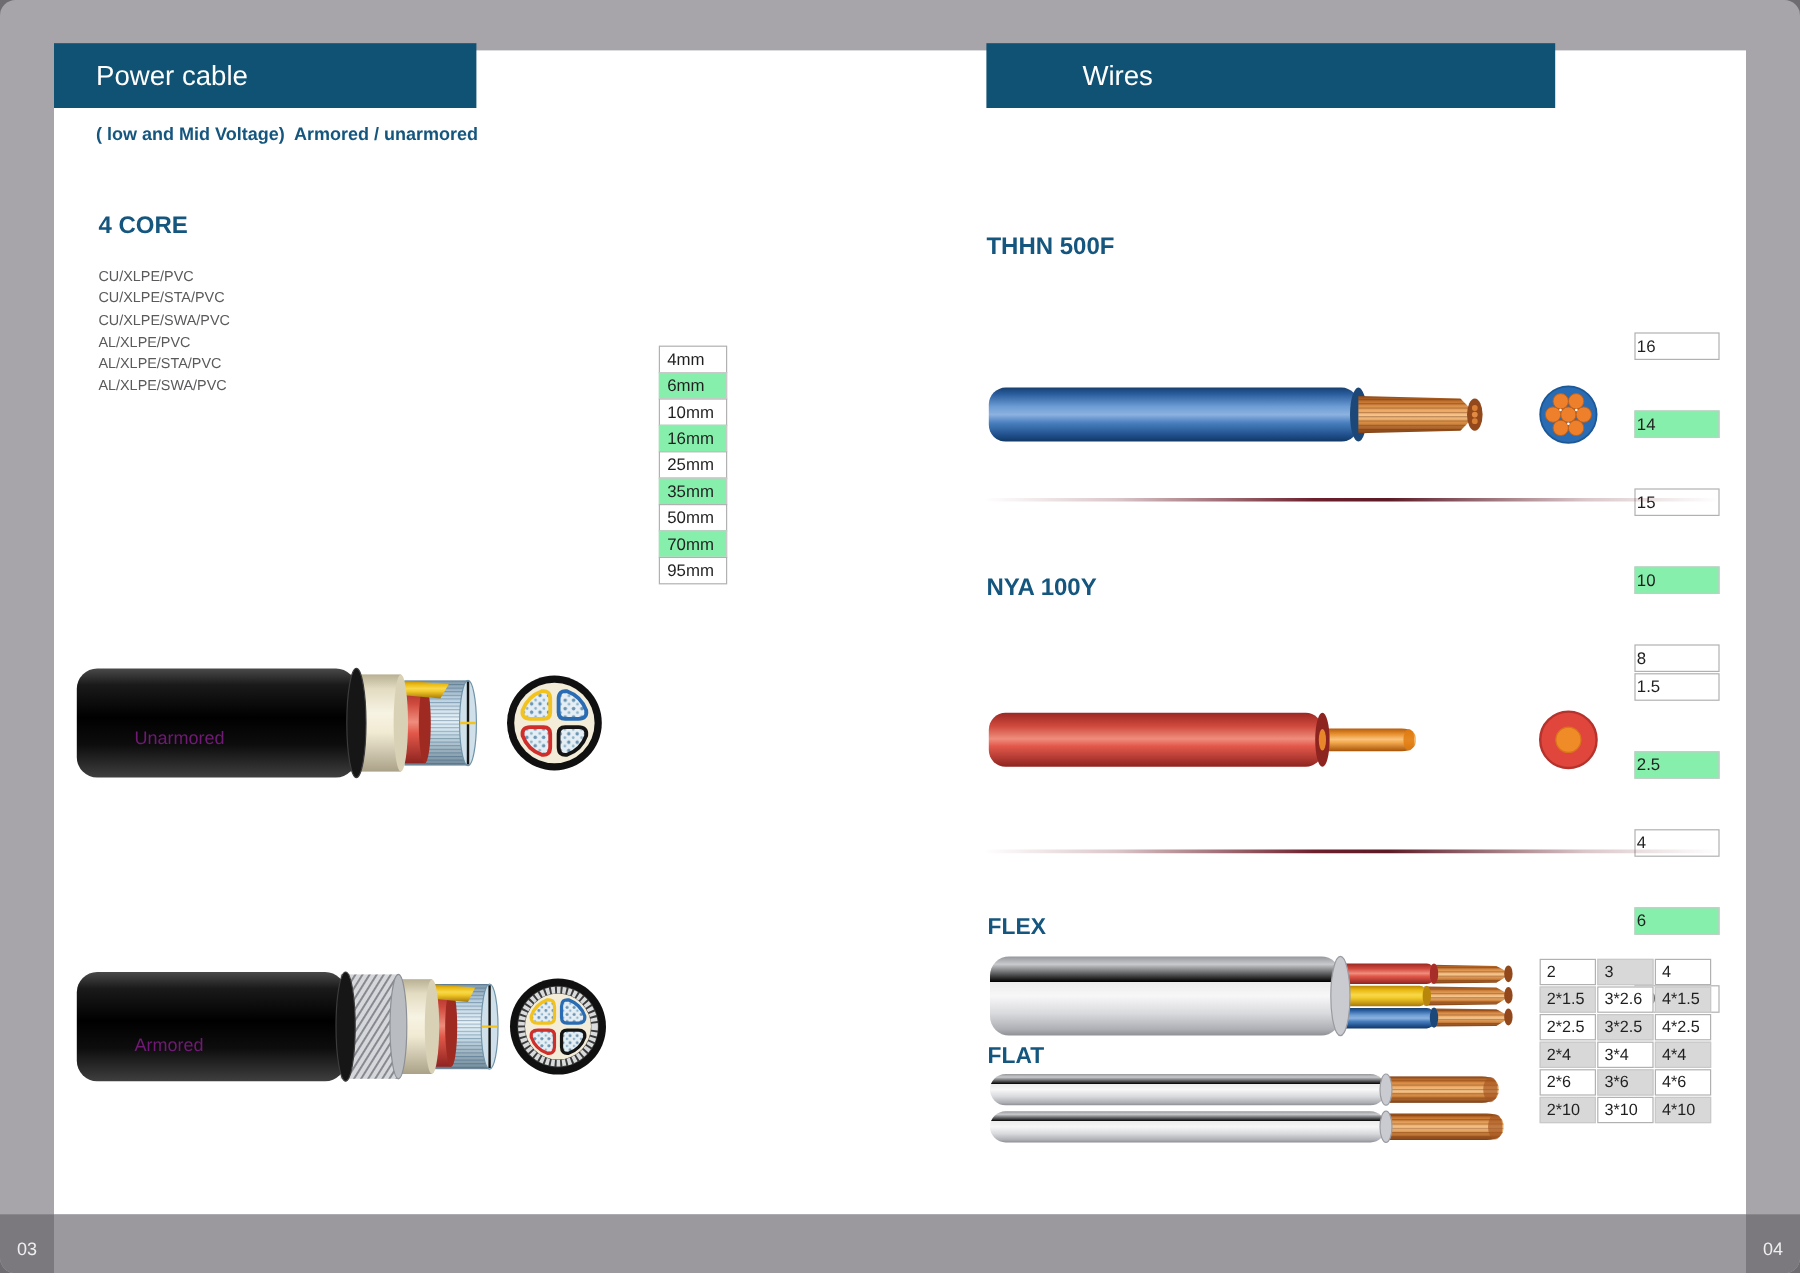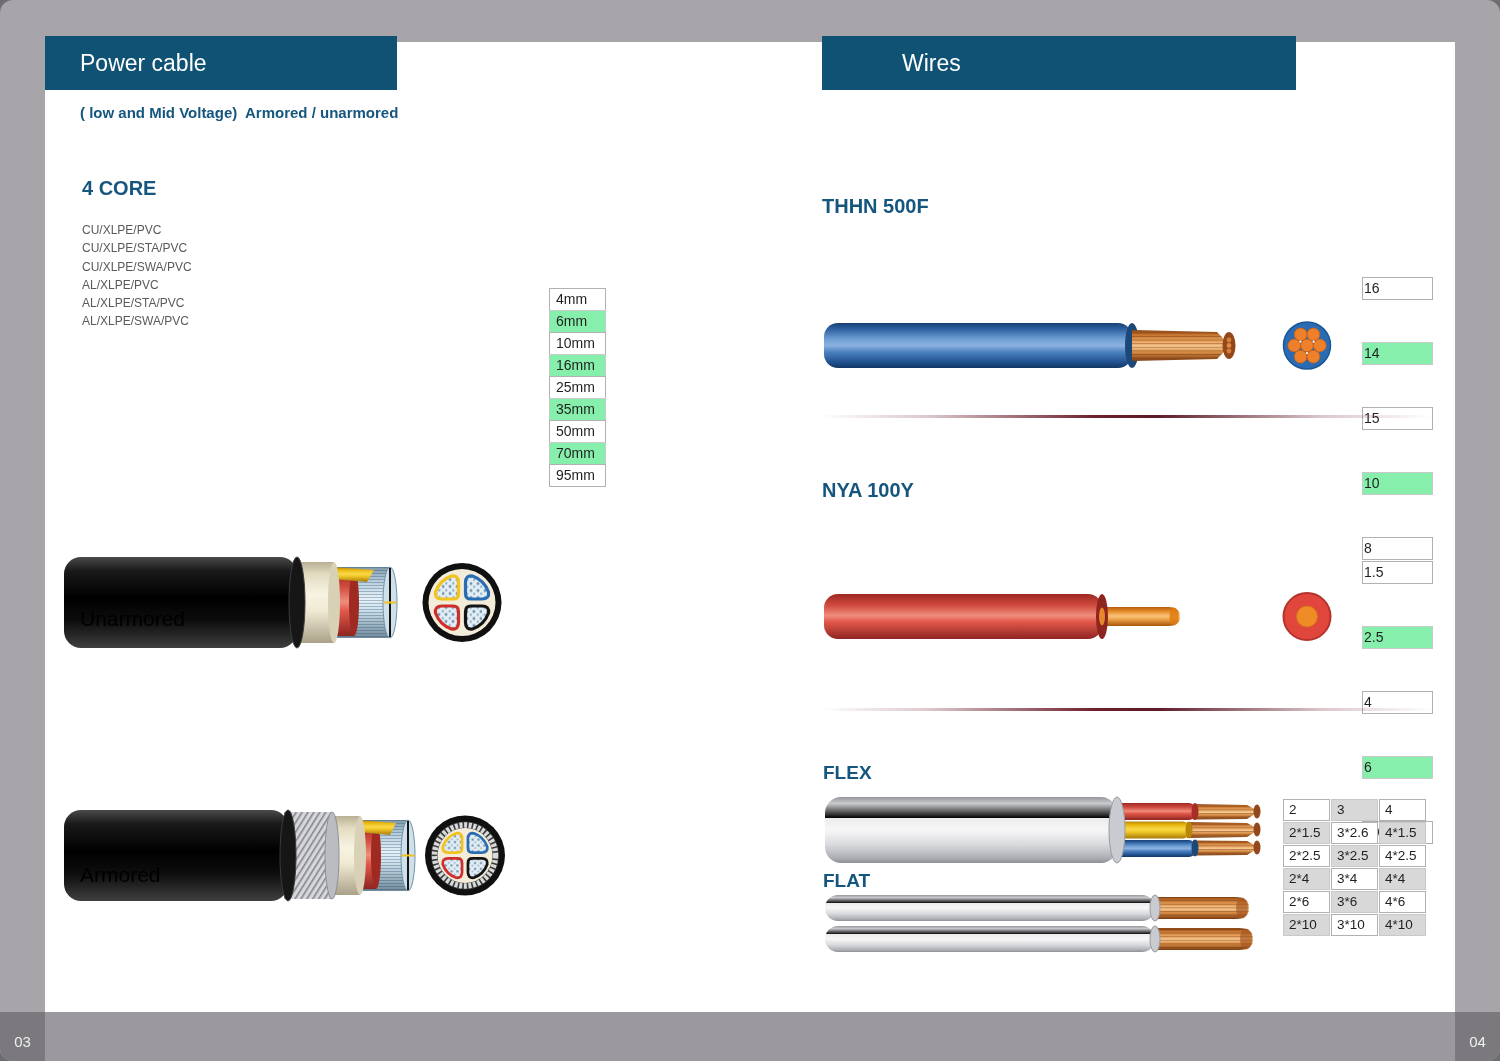--- a/index.html
+++ b/index.html
@@ -24,21 +24,21 @@
   .grid{position:absolute;left:1283px;top:799px;display:grid;
         grid-template-columns:repeat(3,47px);grid-auto-rows:22px;gap:1px;}
   .gcell{box-sizing:border-box;border:1px solid #b1b1b1;background:#fff;font-size:13.5px;
          line-height:19px;color:#1f1f1f;padding-left:5px;}
   .gcell.alt{background:#d8d8d8;border-color:#c9c9c9;}
   .sep{position:absolute;left:820px;width:612px;height:3px;border-radius:2px;
        background:linear-gradient(90deg,rgba(109,31,44,0) 0%,rgba(109,31,44,.25) 18%,#6d1f2c 45%,#5c1a26 55%,rgba(109,31,44,.25) 82%,rgba(109,31,44,0) 100%);}
   .footer-band{position:absolute;left:0;top:1012px;width:1500px;height:49px;background:#9b999e;}
   .page-num{position:absolute;top:1012px;width:45px;height:58px;background:#7b797e;color:#efefef;
             font-size:15px;display:flex;align-items:center;justify-content:center;}
-  .cable-label{position:absolute;color:#000000;font-size:21px;}
+  .cable-label{position:absolute;color:#701a75;font-size:15px;margin-left:32px;}
   .title{position:absolute;font-size:20px;}
   svg{display:block;}
 </style>
 </head>
 <body>
 
 <div class="canvas">
 
   <svg width="0" height="0" style="position:absolute" aria-hidden="true">
     <defs>

